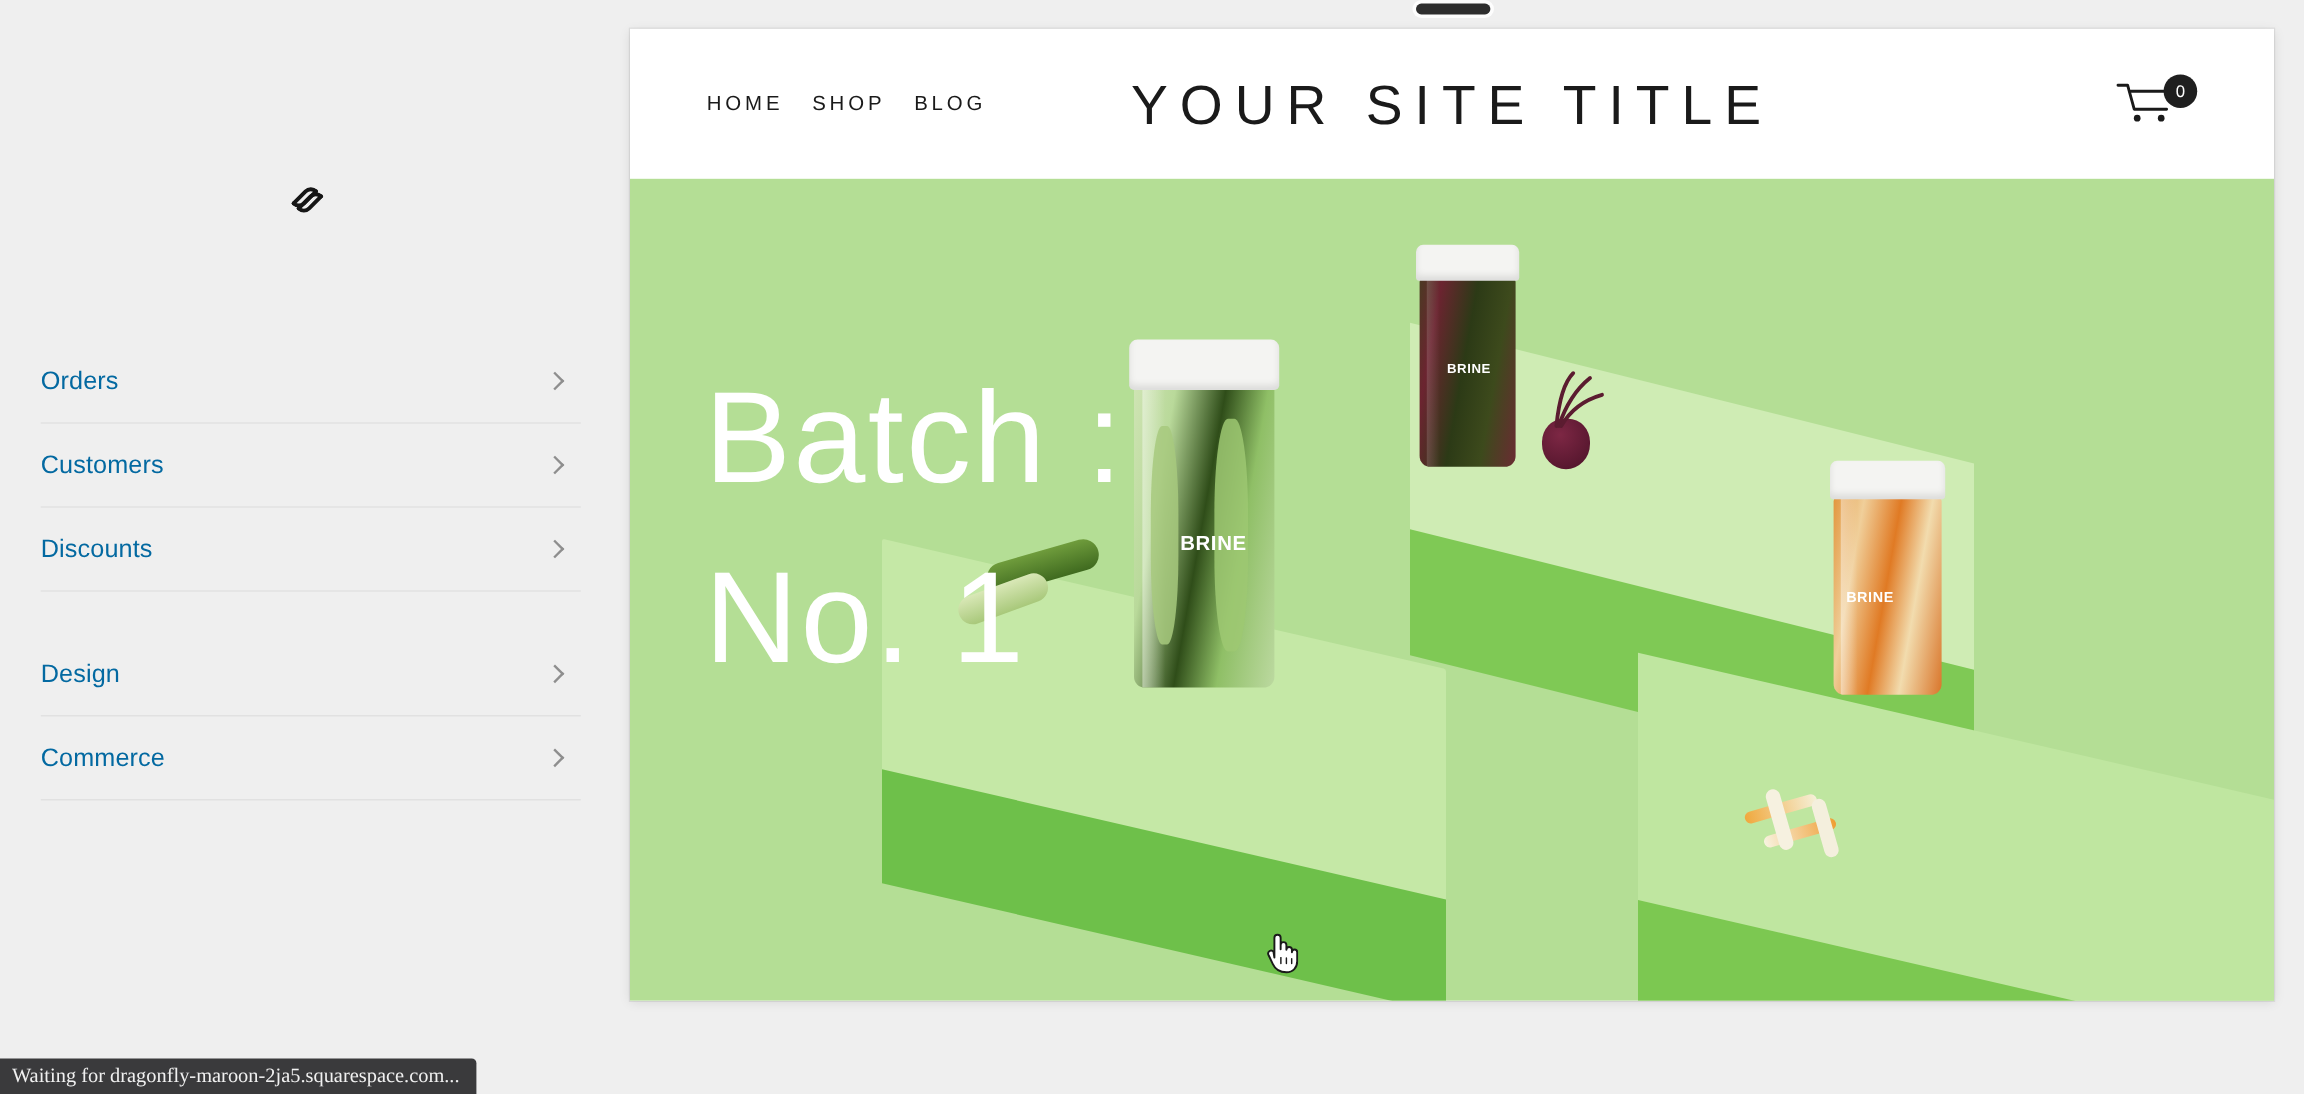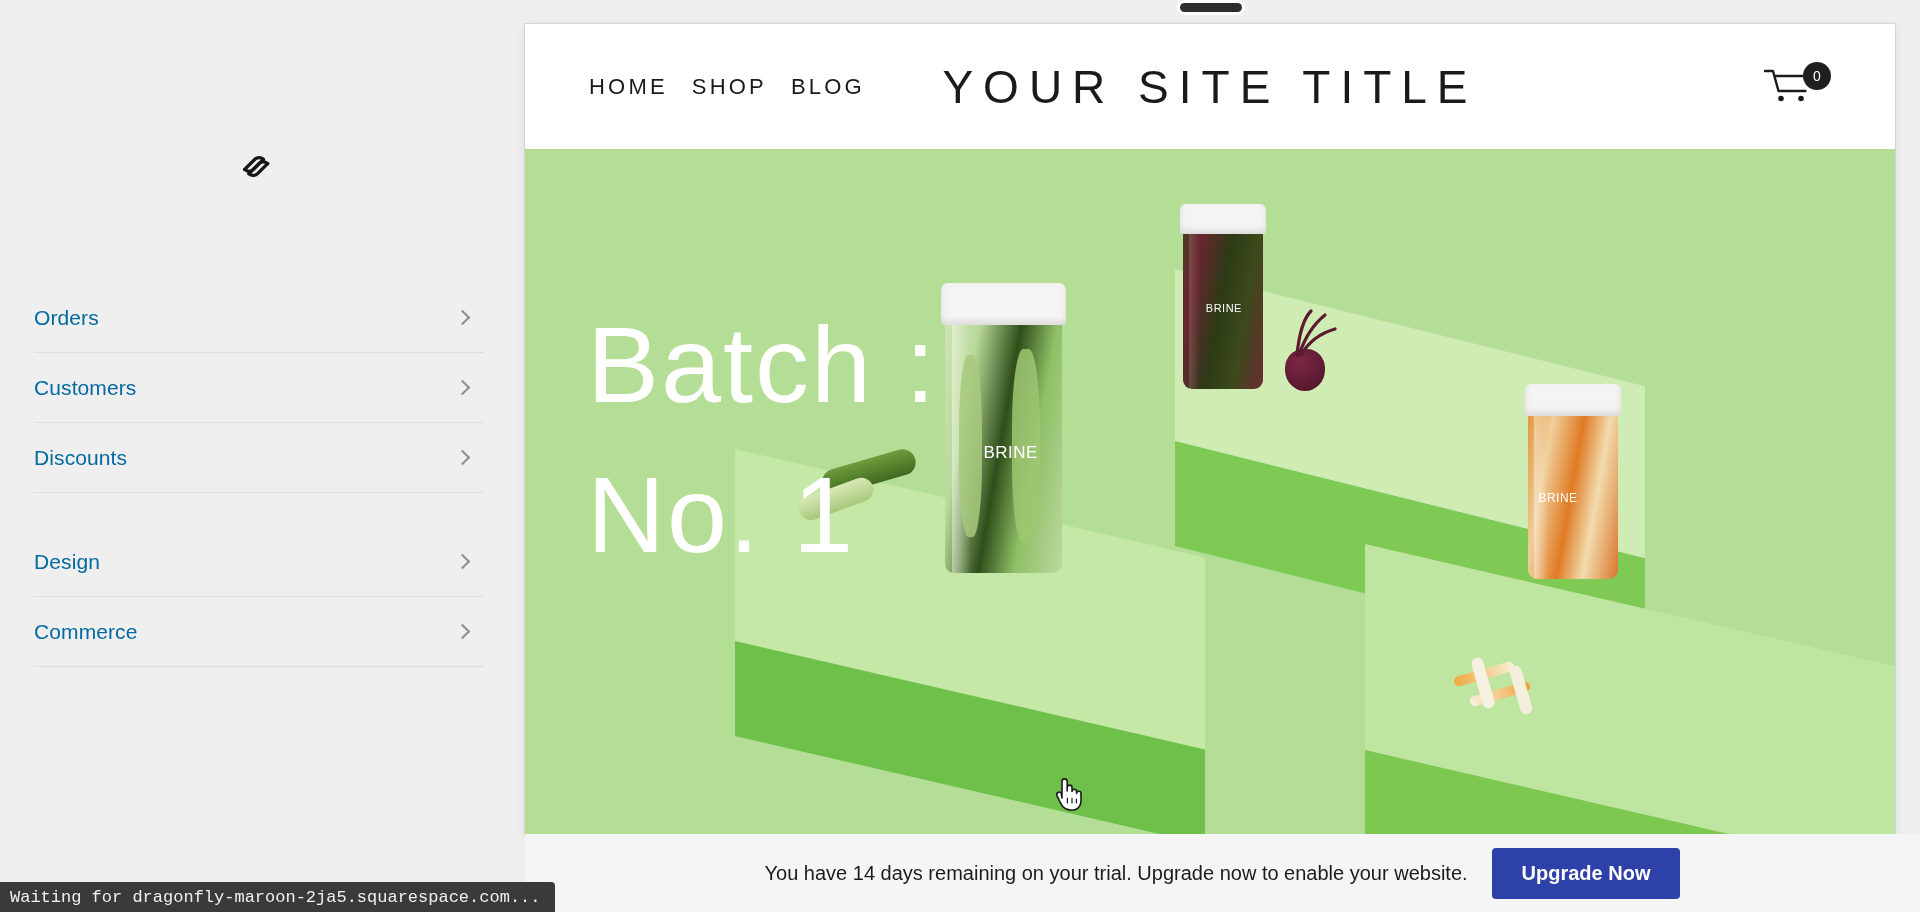--- a/index.html
+++ b/index.html
@@ -90,21 +90,21 @@
     align-items: center;
   }
   #site-nav {
     position: absolute;
     left: 64px; top: 50%;
     transform: translateY(-50%);
     display: flex;
     gap: 24px;
   }
   .site-nav-link {
-    font-size: 22px;
+    font-size: 17px;
     letter-spacing: 3.2px;
     color: #1a1a1a;
     text-transform: uppercase;
     cursor: pointer;
     font-family: "Liberation Sans", sans-serif;
     text-align: center;
   }
   #site-title {
     position: absolute;
     left: 50%; top: 50%;
@@ -183,21 +183,21 @@
     box-shadow: inset 0 -4px 6px rgba(0,0,0,0.10);
   }
   .jar .body {
     position: absolute; left: 3%; top: 0; width: 94%;
     border-radius: 5px 5px 9px 9px;
     overflow: hidden;
   }
   .jar .brine-label {
     position: absolute;
     color: #fff;
-    font-weight: 400;
+    font-weight: 700;
     font-family: "Liberation Sans", sans-serif;
     letter-spacing: 0.5px;
   }
   .jar .shine {
     position: absolute; top: 0; bottom: 0;
     background: linear-gradient(90deg, rgba(255,255,255,0.42), rgba(255,255,255,0));
   }
 
   .veg { position: absolute; }
 
@@ -244,21 +244,21 @@
     left: 0; bottom: 0;
     height: 30px;
     background: #3a3a3c;
     color: #f0f0f0;
     font-size: 17px;
     display: flex;
     align-items: center;
     padding: 0 14px 0 10px;
     border-top-right-radius: 4px;
     z-index: 50;
-    font-family: Liberation Mono, monospace;
+    font-family: Liberation Serif, serif;
     white-space: nowrap;
   }
 </style>
 </head>
 <body>
 
 <div id="app">
 
   <div id="sidebar">
 
@@ -404,20 +404,16 @@
     <svg width="30" height="38" viewBox="0 0 30 38" aria-hidden="true">
       <path d="M10 24 L10 7.5 a2.6 2.6 0 0 1 5.2 0 L15.2 17 L15.2 13.5 a2.4 2.4 0 0 1 4.8 0 L20 17.5 a2.3 2.3 0 0 1 4.6 0 L24.6 19.5 a2.2 2.2 0 0 1 4.4 0 L29 27 c0 5.2 -3.4 9.2 -9 9.2 c-5.4 0 -9.4 -2.6 -11.4 -7 L5 21.6 a2.5 2.5 0 0 1 4.2 -2.6 Z" fill="#ffffff" stroke="#1a1a1a" stroke-width="1.6" stroke-linejoin="round"></path>
       <g stroke="#1a1a1a" stroke-width="1.2" stroke-linecap="round">
         <path d="M15.4 24 L15.4 29"></path>
         <path d="M20 24.4 L20 29"></path>
         <path d="M24.4 25 L24.4 29"></path>
       </g>
     </svg>
   </div>
 
-  <div id="trial-bar">
-    <span id="trial-text">You have 14 days remaining on your trial. Upgrade now to enable your website.</span>
-    <button id="upgrade-btn">Upgrade Now</button>
-  </div>
 
   <div id="status-bubble">Waiting for dragonfly-maroon-2ja5.squarespace.com...</div>
 
 </div>
 
 </body></html>

